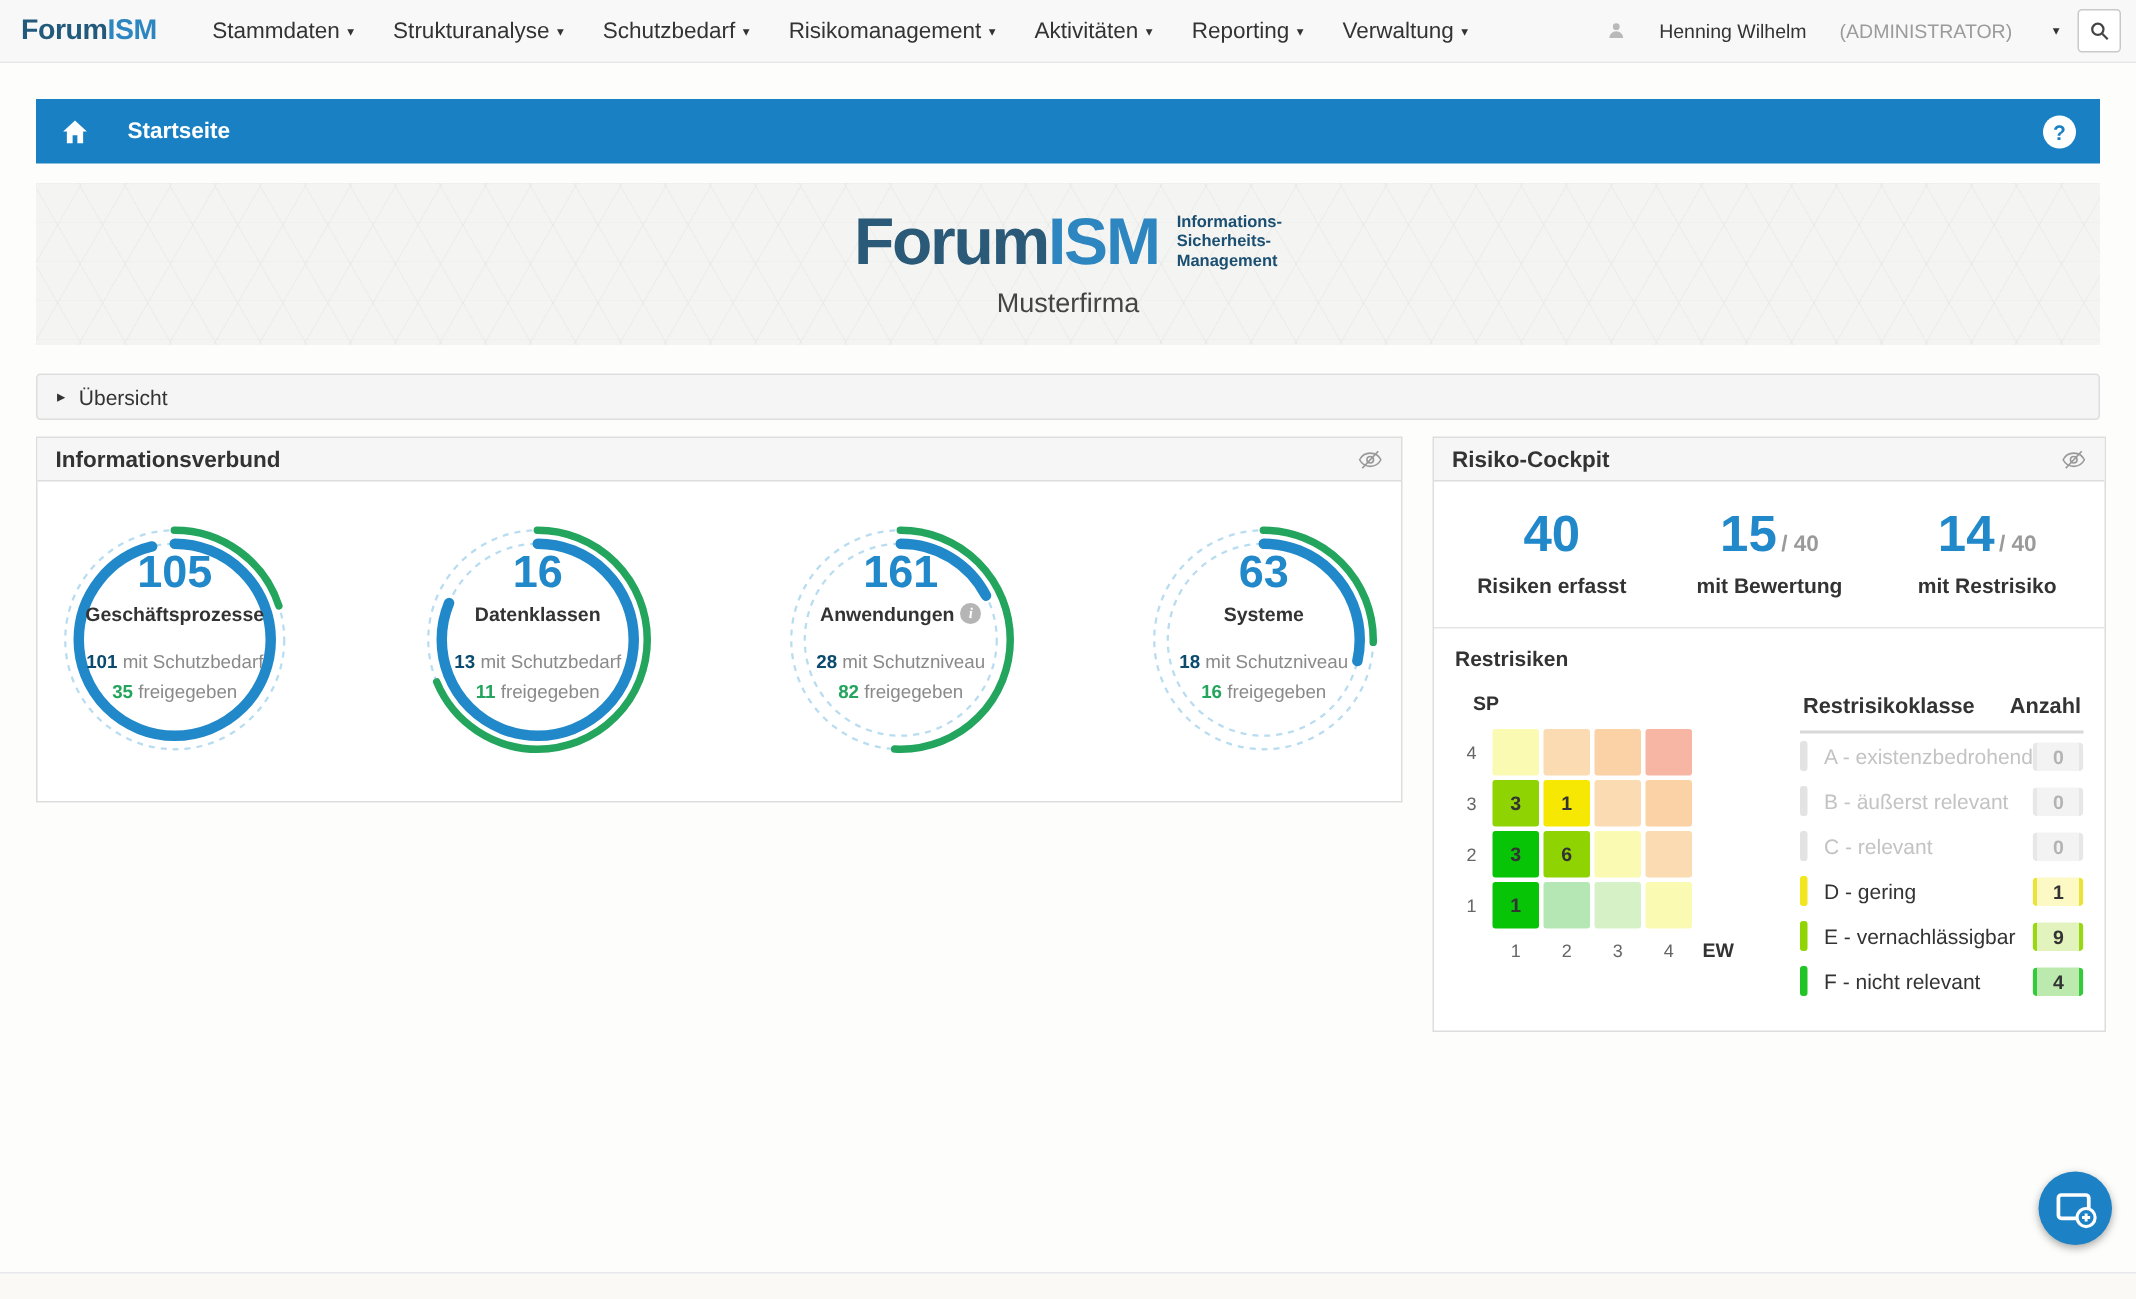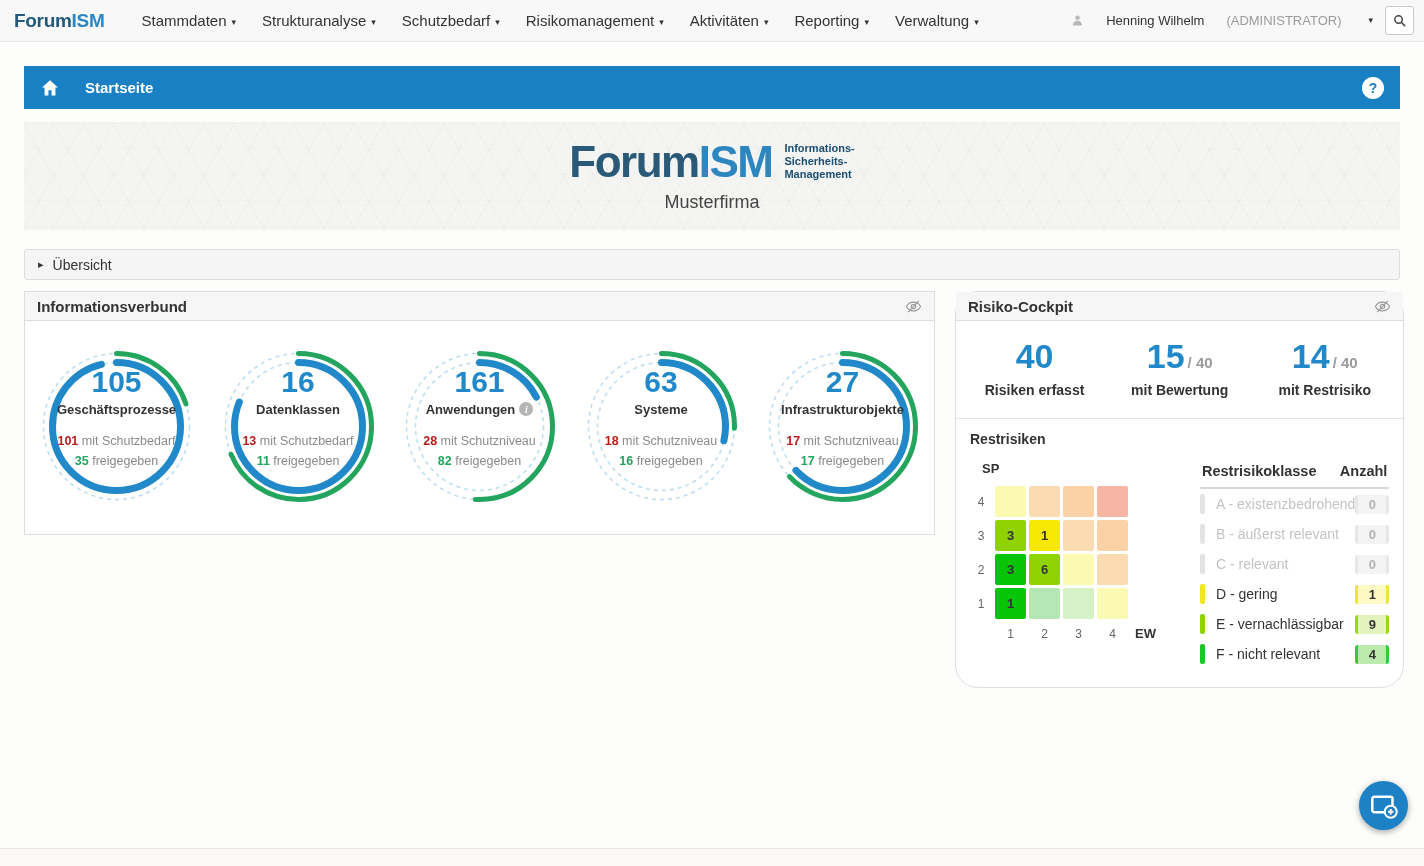--- a/index.html
+++ b/index.html
@@ -44,37 +44,37 @@
   
   .overview { margin:19px 24px 0; height:31px; background:#f5f5f5; border:1px solid #ddd; border-radius:3px;
               display:flex; align-items:center; padding:0 13px; gap:9px; cursor:pointer; }
   .overview .tri { font-size:11px; color:#333; }
   .overview .lbl { font-size:14px; color:#333; }
 
   
   .content-row { margin:11px 24px 0; display:flex; gap:20px; align-items:flex-start; }
   .panel { background:#fff; border:1px solid #ddd; }
   .panel-left  { flex:0 0 911px; }
-  .panel-right { flex:1;border-radius:23px; }
+  .panel-right { flex:1; }
   .panel-header { background:#f6f6f6; border-bottom:1px solid #ddd; height:29px;
                   display:flex; align-items:center; padding:0 12px; }
   .panel-title { font-size:15px; font-weight:bold; color:#333; }
   .eye-btn { margin-left:auto; cursor:pointer; display:flex; }
 
   
   .donut-row { display:flex; justify-content:space-between; padding:24px 10px 26px; }
   .donut { position:relative; width:163px; height:163px; cursor:pointer; }
   .donut svg { position:absolute; inset:0; }
   .donut-text { position:absolute; inset:0; display:flex; flex-direction:column;
                 align-items:center; justify-content:center; text-align:center; }
   .donut-num { font-size:30px; font-weight:bold; color:#2189ca; line-height:1; margin-top:-16px; }
   .donut-label { font-size:13px; font-weight:bold; color:#333; margin:5px 0 14px; white-space:nowrap;
                  display:flex; align-items:center; gap:4px; }
   .donut-line { font-size:12.5px; color:#8a8a8a; line-height:1.6; white-space:nowrap; }
-  .donut-line b.blue { color:#b91c1c; } .donut-line b.green { color:#23a55e; }
+  .donut-line b.blue { color:#0c4a6e; } .donut-line b.green { color:#23a55e; }
   .info-dot { width:14px; height:14px; border-radius:50%; background:#b5b5b5; color:#fff;
               font-size:10px; font-weight:bold; display:inline-flex; align-items:center; justify-content:center;
               font-family:"Liberation Serif", serif; font-style:italic; cursor:pointer; }
 
   
   .stats-row { display:flex; text-align:center; padding:18px 6px 20px; }
   .stat { flex:1; }
   .stat-numline { line-height:1; }
   .stat-num { font-size:34px; font-weight:bold; color:#2189ca; }
   .stat-of { font-size:15px; font-weight:bold; color:#9a9a9a; margin-left:3px; }
@@ -239,34 +239,20 @@
        <circle cx="81.5" cy="81.5" r="73" fill="none" stroke="#23a55e" stroke-width="5" pathLength="100" stroke-dasharray="25.396825396825395 74.60317460317461" transform="rotate(-90 81.5 81.5)" stroke-linecap="round"></circle>
        <circle cx="81.5" cy="81.5" r="64" fill="none" stroke="#2189ca" stroke-width="7" pathLength="100" stroke-dasharray="28.57142857142857 71.42857142857143" transform="rotate(-90 81.5 81.5)" stroke-linecap="round"></circle>
      </svg>
      <div class="donut-text">
        <div class="donut-num">63</div>
        <div class="donut-label">Systeme</div>
        <div class="donut-line"><b class="blue">18</b> mit Schutzniveau</div>
        <div class="donut-line"><b class="green">16</b> freigegeben</div>
      </div>
           </div>
-          <div class="donut">
-            <svg width="163" height="163">
-       <circle cx="81.5" cy="81.5" r="73" fill="none" stroke="#b8dcf0" stroke-width="1.5" stroke-dasharray="4 4"></circle>
-       <circle cx="81.5" cy="81.5" r="64" fill="none" stroke="#b8dcf0" stroke-width="1.5" stroke-dasharray="4 4"></circle>
-       <circle cx="81.5" cy="81.5" r="73" fill="none" stroke="#23a55e" stroke-width="5" pathLength="100" stroke-dasharray="62.96296296296296 37.03703703703704" transform="rotate(-90 81.5 81.5)" stroke-linecap="round"></circle>
-       <circle cx="81.5" cy="81.5" r="64" fill="none" stroke="#2189ca" stroke-width="7" pathLength="100" stroke-dasharray="62.96296296296296 37.03703703703704" transform="rotate(-90 81.5 81.5)" stroke-linecap="round"></circle>
-     </svg>
-     <div class="donut-text">
-       <div class="donut-num">27</div>
-       <div class="donut-label">Infrastrukturobjekte</div>
-       <div class="donut-line"><b class="blue">17</b> mit Schutzniveau</div>
-       <div class="donut-line"><b class="green">17</b> freigegeben</div>
-     </div>
-          </div>
         </div>
     </div>
 
     <div class="panel panel-right">
       <div class="panel-header">
         <span class="panel-title">Risiko-Cockpit</span>
         <span class="eye-btn">
           <svg viewBox="0 0 24 24" width="17" height="17" fill="none" stroke="#999" stroke-width="1.5">
               <path d="M2 12c1.8-3.6 5.5-6.2 10-6.2S20.2 8.4 22 12c-1.8 3.6-5.5 6.2-10 6.2S3.8 15.6 2 12z"></path>
               <circle cx="12" cy="12" r="3.1"></circle>

